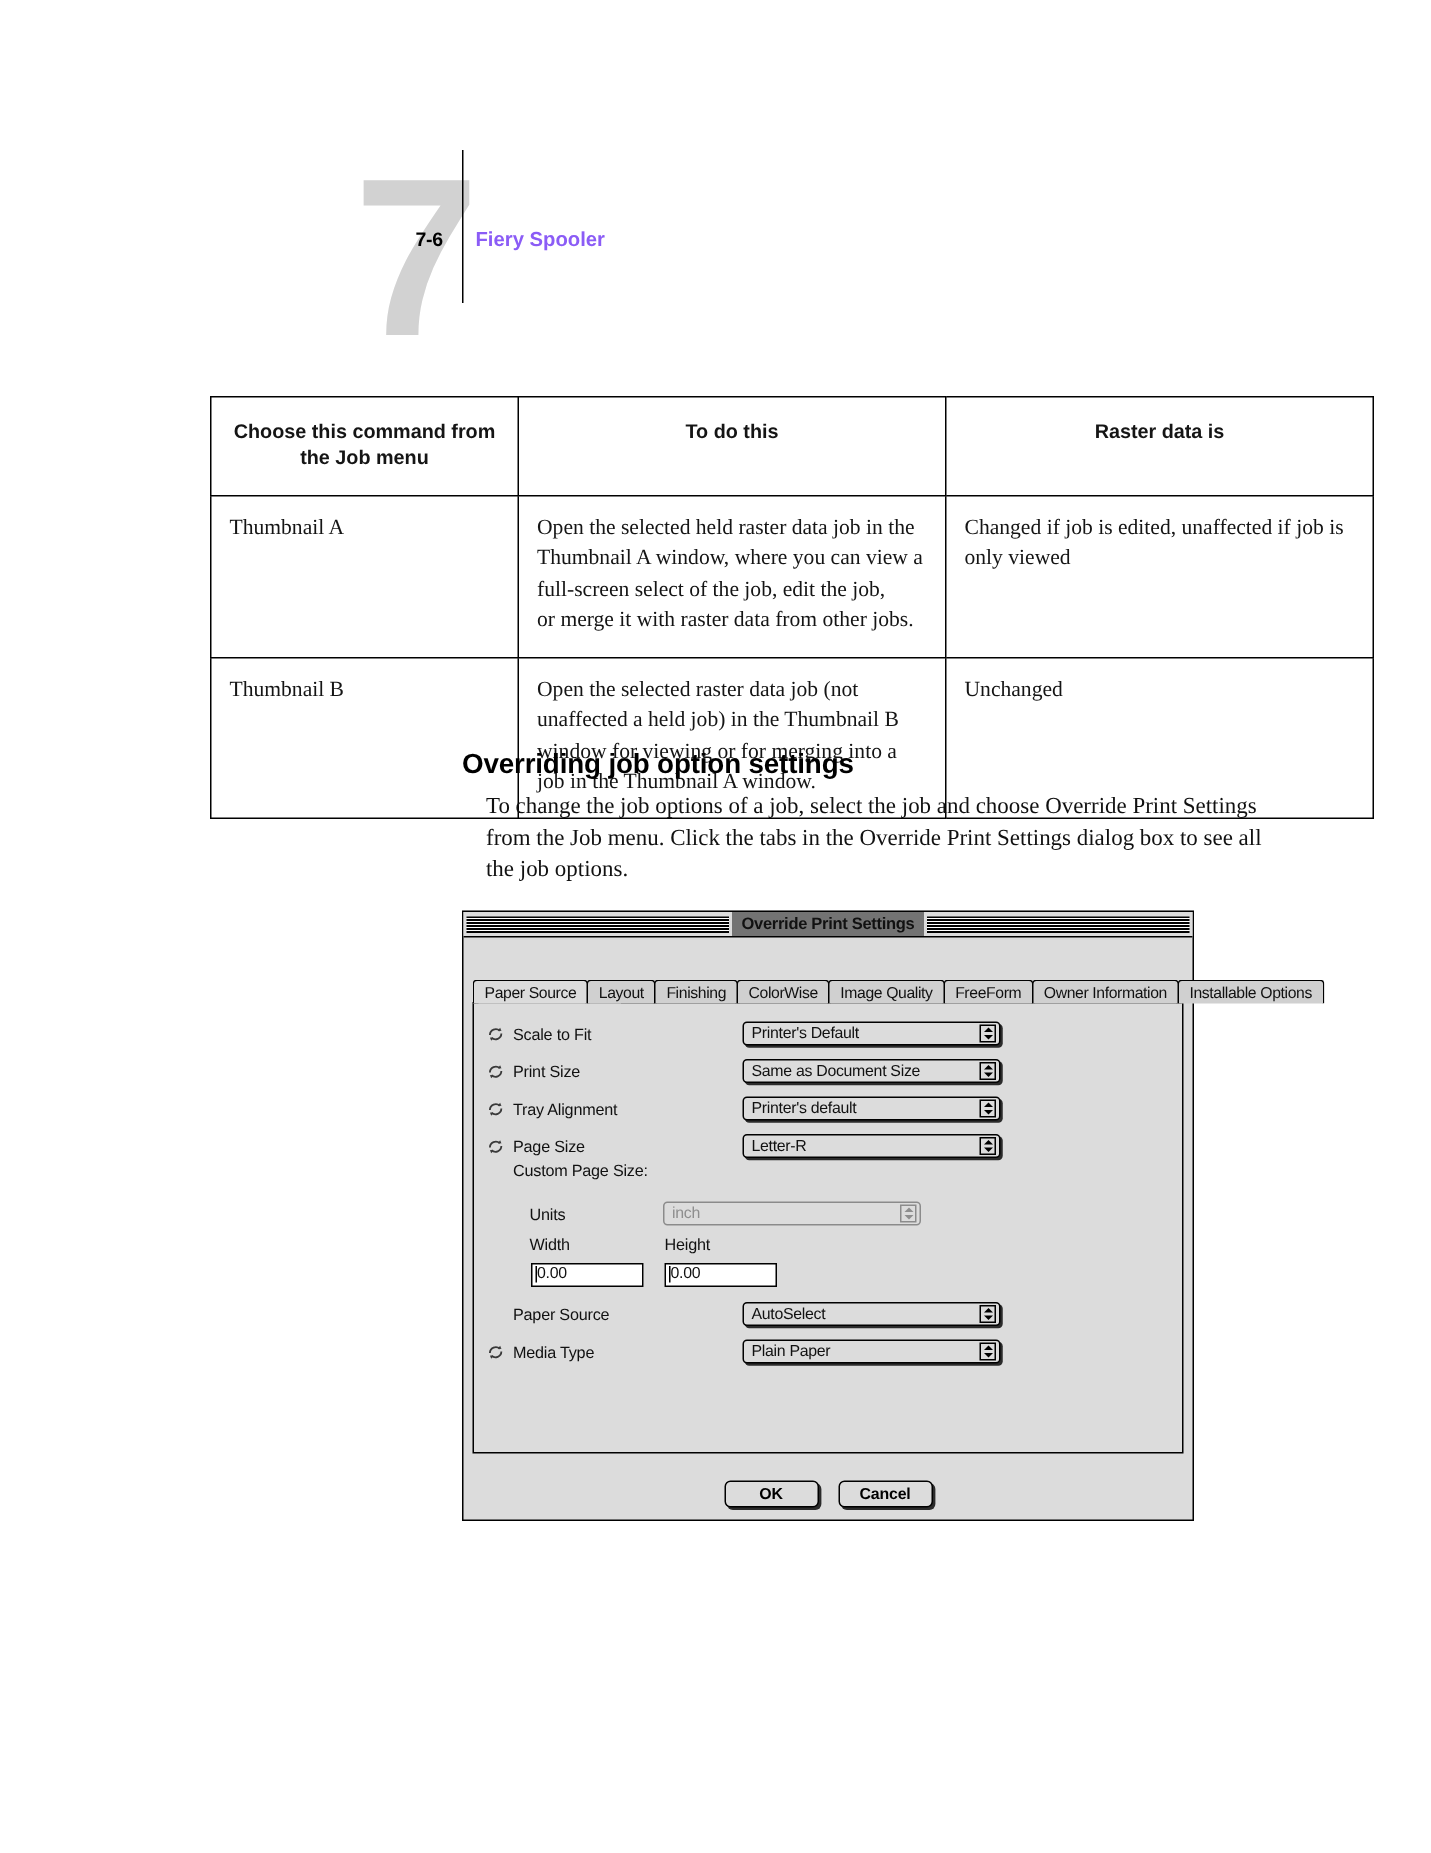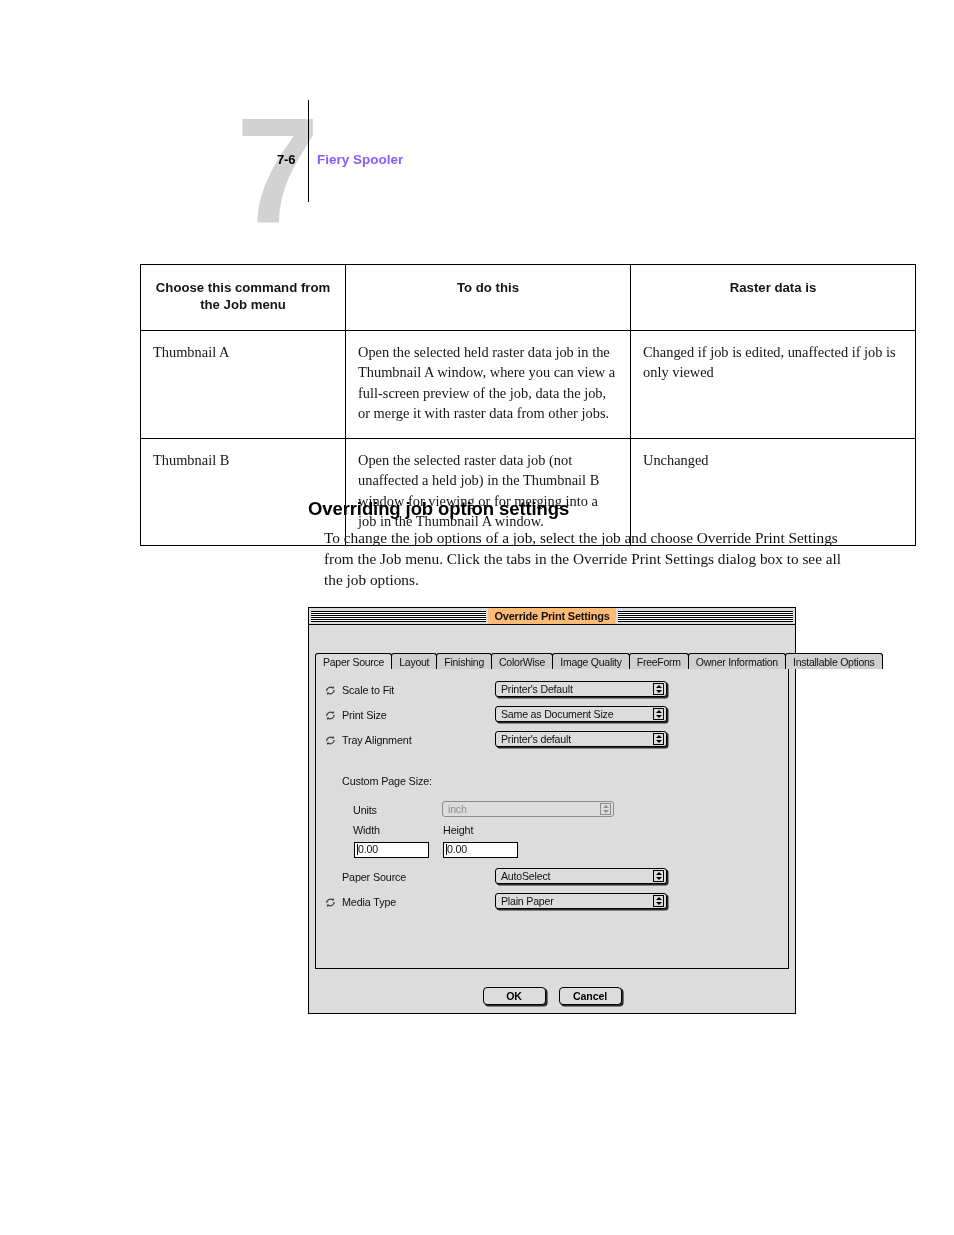--- a/index.html
+++ b/index.html
@@ -151,21 +151,21 @@
     background: repeating-linear-gradient(
       to bottom,
       #000000 0px, #000000 1px,
       #ffffff 1px, #ffffff 2px
     );
     margin: 0 2px;
   }
   .titlebar .title-text {
     flex: 0 0 auto;
     padding: 0 6px;
-    background: #fdba74;
+    background: #737373;
     font-size: 11px;
     font-weight: bold;
     letter-spacing: -0.2px;
     white-space: nowrap;
     line-height: 16px;
   }
 
   .dialog-body {
     position: absolute;
     left: 0; right: 0;
@@ -372,21 +372,21 @@
       <th class="col-b">To do this</th>
       <th class="col-c">Raster data is</th>
     </tr>
   </thead>
   <tbody>
     <tr>
       <td>Thumbnail A</td>
       <td class="cell-lines">
         <span>Open the selected held raster data job in the</span>
         <span>Thumbnail A window, where you can view a</span>
-        <span>full-screen preview of the job, data the job,</span>
+        <span>full-screen select of the job, edit the job,</span>
         <span>or merge it with raster data from other jobs.</span>
       </td>
       <td class="cell-lines">
         <span>Changed if job is edited, unaffected if job is</span>
         <span>only viewed</span>
       </td>
     </tr>
     <tr>
       <td>Thumbnail B</td>
       <td class="cell-lines">
@@ -473,20 +473,35 @@
             <path d="M4.3 13.4l-1.1-2.8 2.9.4z" fill="#3a3a3a"></path>
           </svg>
         </span>
         <span class="row-label">Tray Alignment</span>
         <div class="popup" style="left:179px; top:0px; width:172px;">
           <span class="pv">Printer's default</span>
           <span class="spin"></span>
         </div>
       </div>
 
+      <div class="row" style="top:87px;">
+        <span class="opt-icon">
+          <svg viewBox="0 0 16 16" width="13" height="13" aria-hidden="true">
+            <path d="M3.2 8.6a4.8 4.8 0 0 1 8.1-3.4" fill="none" stroke="#3a3a3a" stroke-width="1.5"></path>
+            <path d="M12.6 7.4a4.8 4.8 0 0 1-8.1 3.4" fill="none" stroke="#3a3a3a" stroke-width="1.5"></path>
+            <path d="M11.6 2.6l1.1 2.8-2.9-.4z" fill="#3a3a3a"></path>
+            <path d="M4.3 13.4l-1.1-2.8 2.9.4z" fill="#3a3a3a"></path>
+          </svg>
+        </span>
+        <span class="row-label">Page Size</span>
+        <div class="popup" style="left:179px; top:0px; width:172px;">
+          <span class="pv">Letter-R</span>
+          <span class="spin"></span>
+        </div>
+      </div>
 
       <div class="grouplabel" style="left:26px; top:104px;">Custom Page Size:</div>
 
       <div class="grouplabel" style="left:37px; top:133px;">Units</div>
       <div class="popup disabled" style="left:126px; top:132px; width:172px;">
         <span class="pv">inch</span>
         <span class="spin"></span>
       </div>
 
       <div class="grouplabel" style="left:37px; top:153px;">Width</div>

